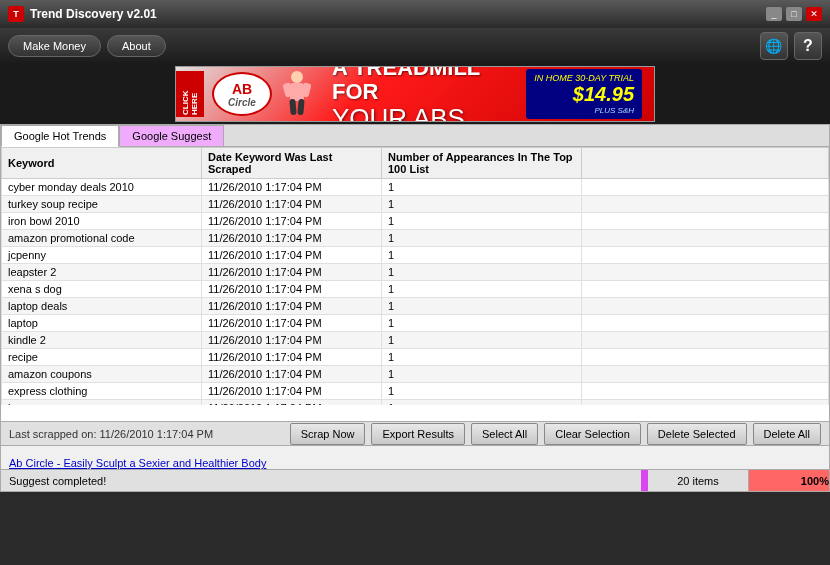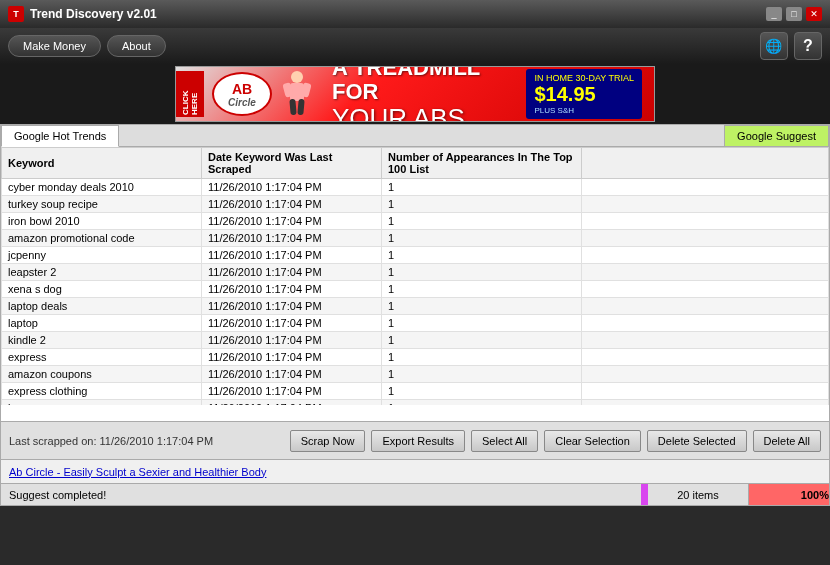--- a/index.html
+++ b/index.html
@@ -155,23 +155,24 @@
       font-size: 22px;
       font-weight: bold;
       color: #fff;
       line-height: 1.1;
       text-shadow: 1px 1px 2px rgba(0,0,0,0.5);
     }
     #banner-price {
       background: #000080;
       color: #fff;
       padding: 4px 8px;
-      text-align: left;
+      text-align: right;
       border-radius: 3px;
       flex-shrink: 0;
+      font-style: italic;
     }
     #banner-price-top {
       font-size: 9px;
       color: #ff0;
     }
     #banner-price-num {
       font-size: 20px;
       font-weight: bold;
       color: #ff0;
     }
@@ -193,25 +194,24 @@
       background: #fff;
       border: 1px solid #aaa;
       margin: 0;
     }
 
     
     #tabs {
       display: flex;
       background: #ddd;
       border-bottom: 1px solid #aaa;
-      justify-content: space-between;
     }
     .tab {
       padding: 4px 12px;
-      background: #bef264;
+      background: #f0abfc;
       border: 1px solid #aaa;
       border-bottom: none;
       cursor: pointer;
       font-size: 11px;
       color: #000;
     }
     .tab.active {
       background: #fff;
       border-bottom: 1px solid #fff;
       margin-bottom: -1px;
@@ -247,21 +247,21 @@
       padding: 2px 6px;
       font-size: 11px;
     }
     .col-keyword { width: 200px; }
     .col-date { width: 180px; }
     .col-appearances { width: 200px; }
     .col-extra { width: auto; }
 
     
     #action-bar {
-      height: 38px;
+      height: 24px;
       background: #e0e0e0;
       border: 1px solid #aaa;
       border-top: none;
       display: flex;
       align-items: center;
       padding: 0 8px;
       gap: 6px;
       justify-content: center;
     }
     #last-scraped {
@@ -279,21 +279,21 @@
       color: #000;
     }
 
     
     #link-bar {
       height: 24px;
       background: #f0f0f0;
       border: 1px solid #aaa;
       border-top: none;
       display: flex;
-      align-items: center;
+      align-items: flex-end;
       padding: 0 8px;
     }
     #link-bar a {
       font-size: 11px;
       color: #0000cc;
       text-decoration: underline;
       cursor: pointer;
     }
 
     
@@ -480,21 +480,21 @@
             <td>1</td>
             <td></td>
           </tr>
           <tr>
             <td>kindle 2</td>
             <td>11/26/2010 1:17:04 PM</td>
             <td>1</td>
             <td></td>
           </tr>
           <tr>
-            <td>express</td>
+            <td>recipe</td>
             <td>11/26/2010 1:17:04 PM</td>
             <td>1</td>
             <td></td>
           </tr>
           <tr>
             <td>amazon coupons</td>
             <td>11/26/2010 1:17:04 PM</td>
             <td>1</td>
             <td></td>
           </tr>

